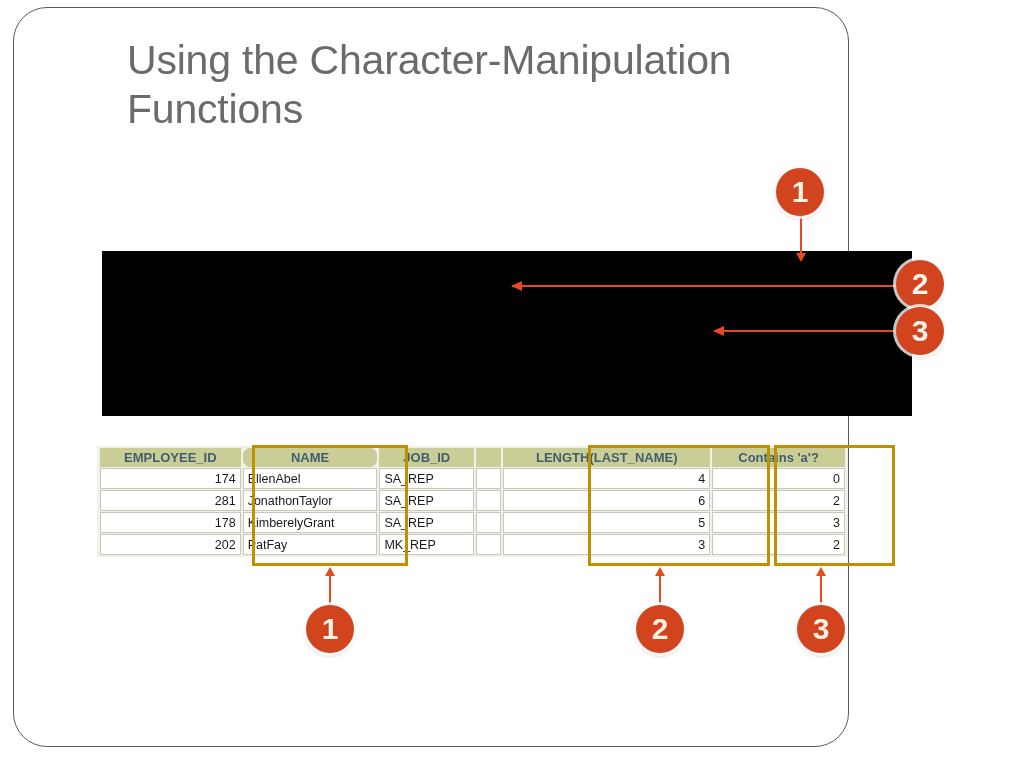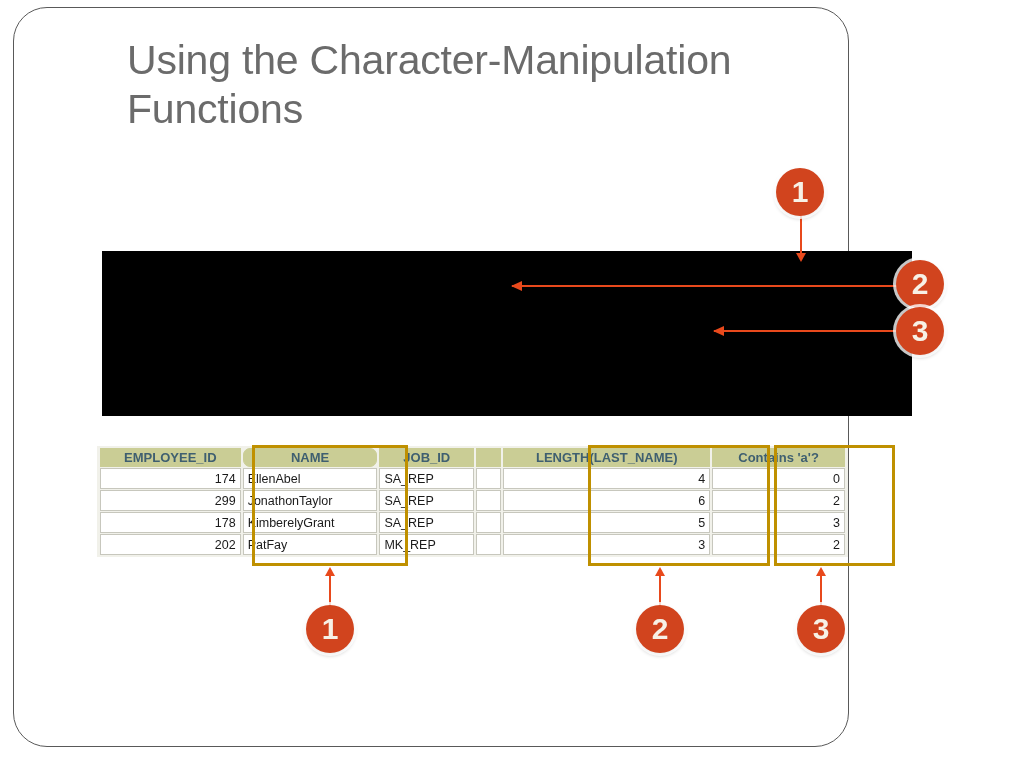--- a/index.html
+++ b/index.html
@@ -230,21 +230,21 @@
     <tbody>
       <tr>
         <td class="num">174</td>
         <td class="txt">EllenAbel</td>
         <td class="txt">SA_REP</td>
         <td class="spacer"></td>
         <td class="num">4</td>
         <td class="num">0</td>
       </tr>
       <tr>
-        <td class="num">299</td>
+        <td class="num">281</td>
         <td class="txt">JonathonTaylor</td>
         <td class="txt">SA_REP</td>
         <td class="spacer"></td>
         <td class="num">6</td>
         <td class="num">2</td>
       </tr>
       <tr>
         <td class="num">178</td>
         <td class="txt">KimberelyGrant</td>
         <td class="txt">SA_REP</td>

